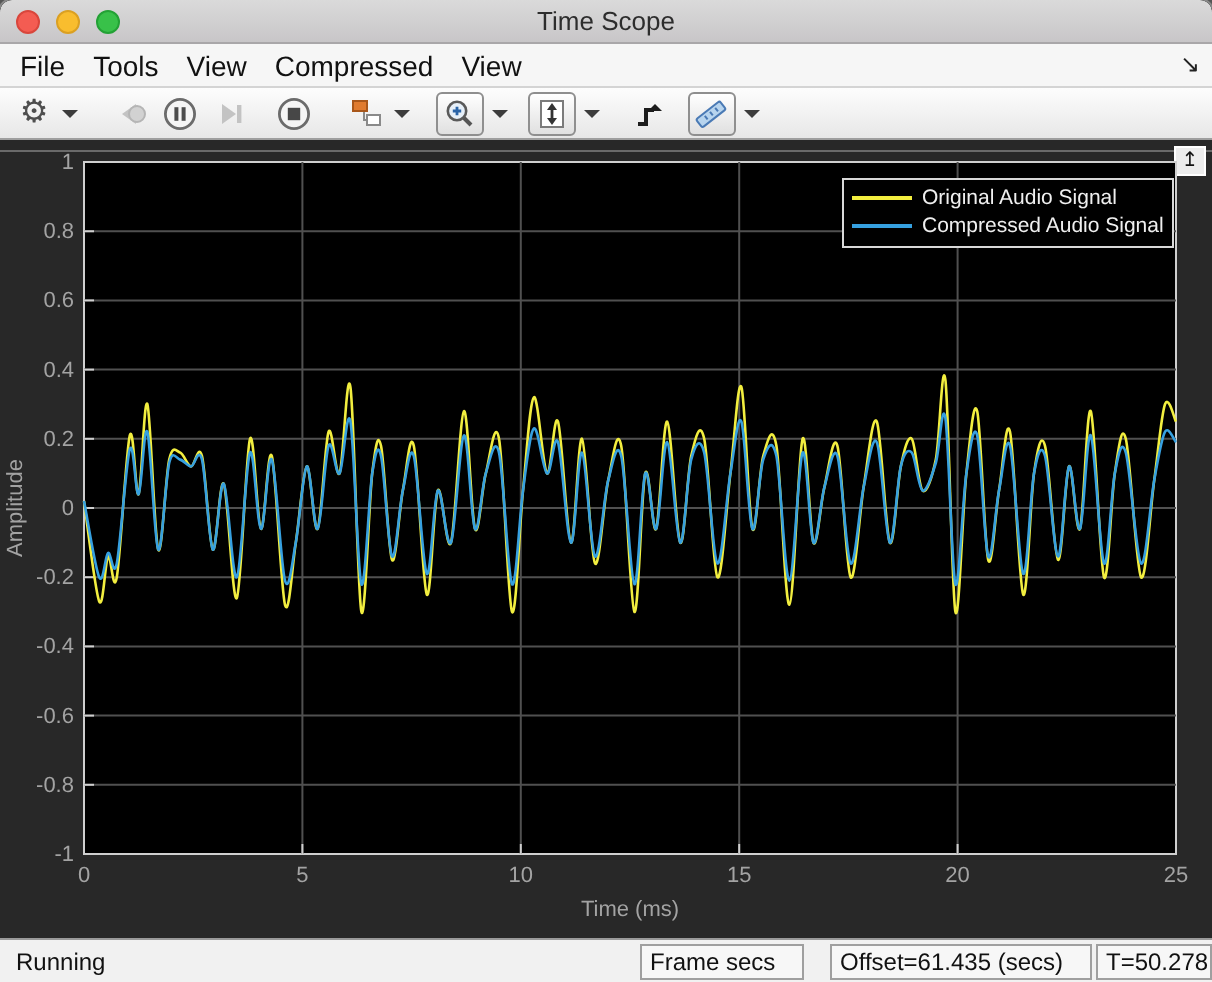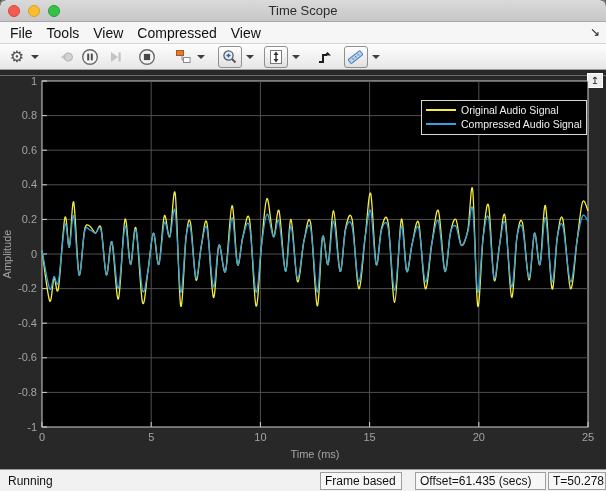--- a/index.html
+++ b/index.html
@@ -30,21 +30,21 @@
   .caret{width:0;height:0;border-left:4px solid transparent;border-right:4px solid transparent;
     border-top:4px solid #3c3c3c;margin-left:4px;}
   .gear{font-size:16px;color:#4f4f4f;line-height:1;}
   
   .panel{position:absolute;left:0;top:70px;width:606px;height:399px;background:#282828;}
   .panel-sep{position:absolute;left:0;top:5px;width:606px;height:1px;background:#6a6a6a;}
   .undock{position:absolute;left:587px;top:3px;width:16px;height:15px;background:#ececec;
     border:1px solid #ffffff;display:flex;align-items:center;justify-content:center;
     font-size:10px;color:#111;line-height:1;}
   .plot-svg{position:absolute;left:0;top:0;}
-  .legend{position:absolute;left:421px;top:30px;width:166px;background:#000;
+  .legend{position:absolute;left:421px;top:19px;width:166px;background:#000;
     border:1px solid #d9d9d9;padding:2px 16px 3px 4px;}
   .legend-row{display:flex;align-items:center;height:14px;}
   .legend-line{width:30px;height:2px;margin-right:5px;flex:none;}
   .legend-label{font-size:10.5px;color:#efefef;white-space:nowrap;}
   
   .statusbar{position:absolute;left:0;top:469px;width:606px;height:22px;background:#f1f1f1;
     border-top:1px solid #9a9a9a;}
   .status-left{position:absolute;left:8px;top:0;height:22px;line-height:22px;font-size:12px;color:#111;}
   .status-box{position:absolute;top:2px;height:18px;line-height:16px;border:1px solid #9f9f9f;
     background:#f7f7f7;font-size:12px;color:#111;padding:0 4px;white-space:nowrap;overflow:hidden;}
@@ -213,17 +213,17 @@
         </div>
         <div class="legend-row">
           <span class="legend-line" style="background: rgb(54, 160, 224);"></span>
           <span class="legend-label">Compressed Audio Signal</span>
         </div>
       </div>
   </div>
 
   <div class="statusbar">
     <span class="status-left">Running</span>
-    <span class="status-box" id="sbox0" style="left:320px;width:82px">Frame based</span>
+    <span class="status-box" id="sbox0" style="left:320px;width:82px">Frame secs</span>
     <span class="status-box" id="sbox1" style="left:415px;width:131px">Offset=61.435 (secs)</span>
     <span class="status-box" id="sbox2" style="left:548px;width:58px">T=50.278</span>
   </div>
 </div>
 
 </body></html>

